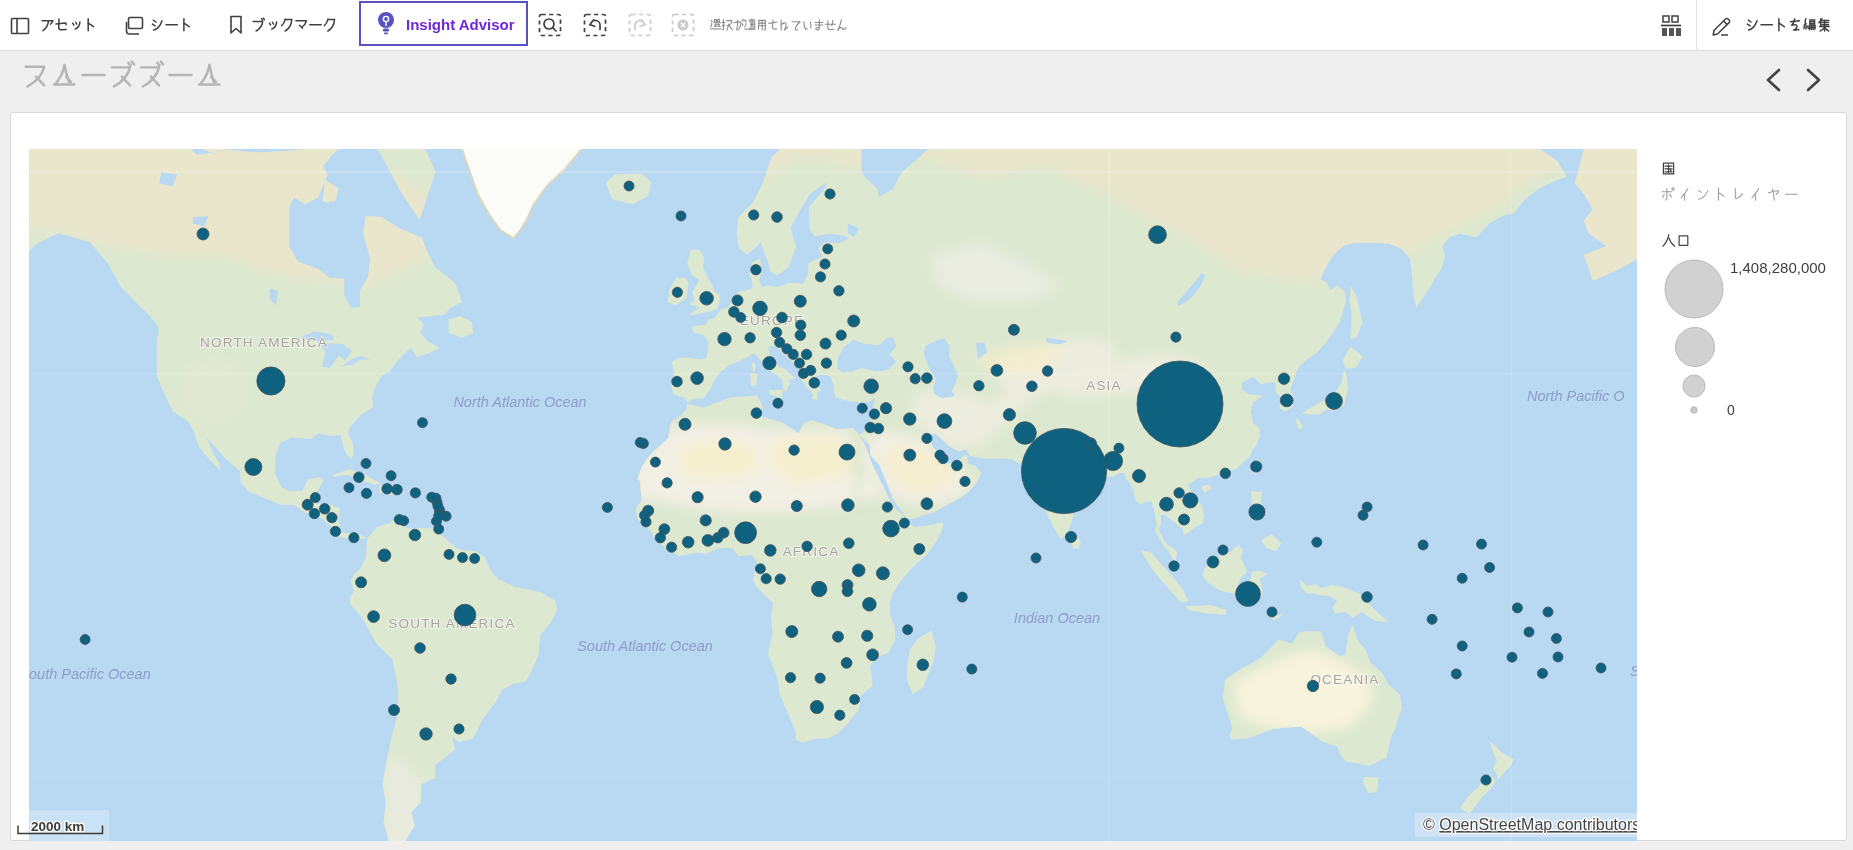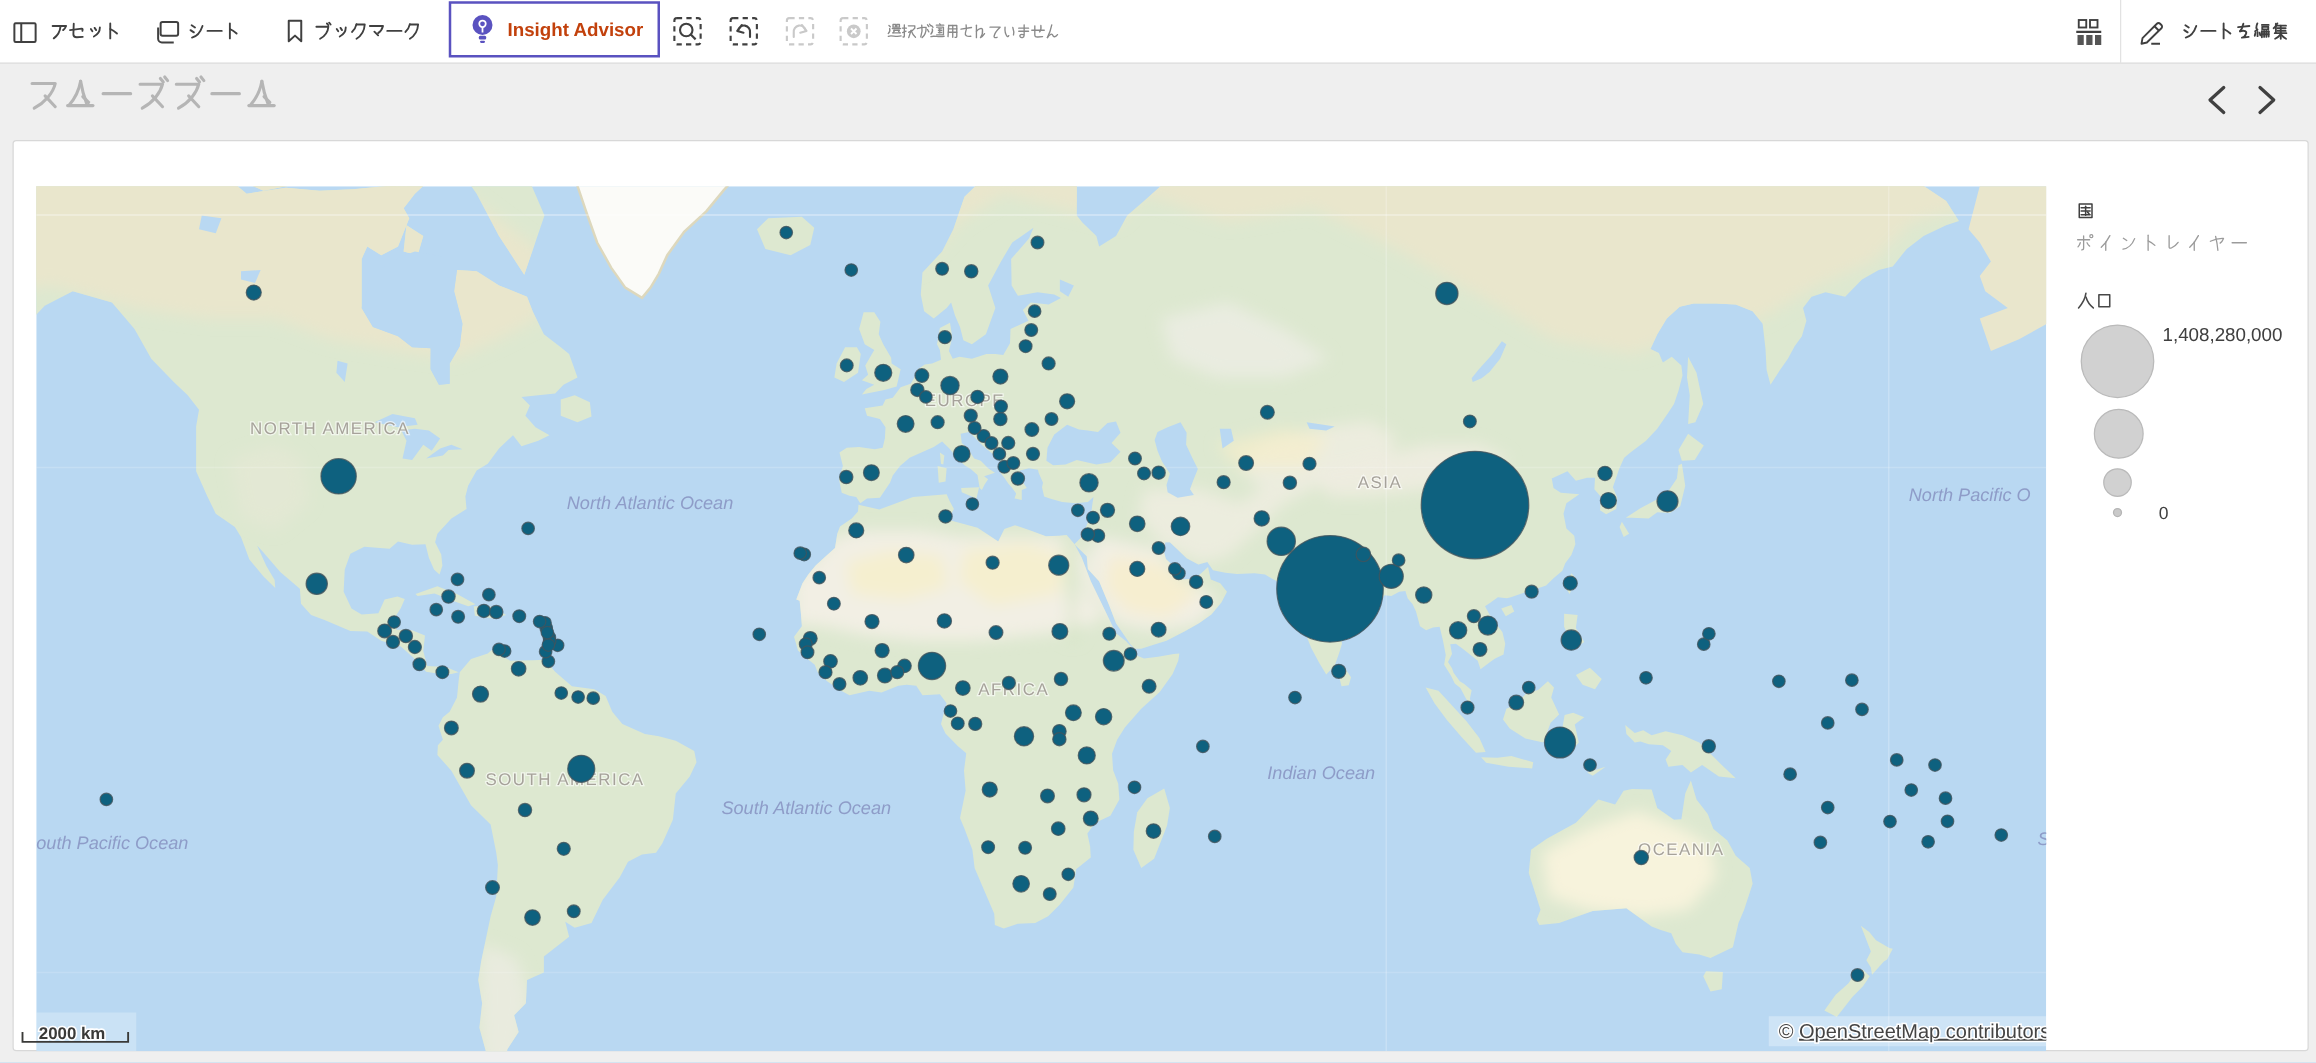--- a/index.html
+++ b/index.html
@@ -1,17 +1,17 @@
 <!DOCTYPE html>
 <html><head><meta charset="utf-8"><style>
 * {margin:0;padding:0;box-sizing:border-box}
 body {width:1853px;height:850px;font-family:"Liberation Sans",sans-serif;background:#efefef;overflow:hidden;position:relative}
 .toolbar {position:absolute;left:0;top:0;width:1853px;height:51px;background:#fff;border-bottom:1px solid #d9d9d9}
 .iabtn {position:absolute;left:359px;top:1px;width:169px;height:45px;border:2px solid #5a52c0;background:#fff}
-.iatext {position:absolute;left:406px;top:16px;font-size:15px;font-weight:bold;color:#c2410c}
+.iatext {position:absolute;left:406px;top:16px;font-size:15px;font-weight:bold;color:#6d28d9}
 .vdiv {position:absolute;right:156px;top:0;width:1px;height:51px;background:#e2e2e2}
 .titlebar {position:absolute;left:0;top:51px;width:1853px;height:61px;background:#efefef}
 .card {position:absolute;left:10px;top:112px;width:1837px;height:729px;background:#fff;border:1px solid #d8d8d8;border-radius:3px}
 svg.ovl {position:absolute;left:0;top:0}
 </style></head>
 <body>
 <div class="titlebar"></div>
 <div class="card"></div>
 <svg width="1608" height="692" viewBox="29 149 1608 692" style="position:absolute;left:29px;top:149px" font-family="Liberation Sans, sans-serif">
 <defs>

